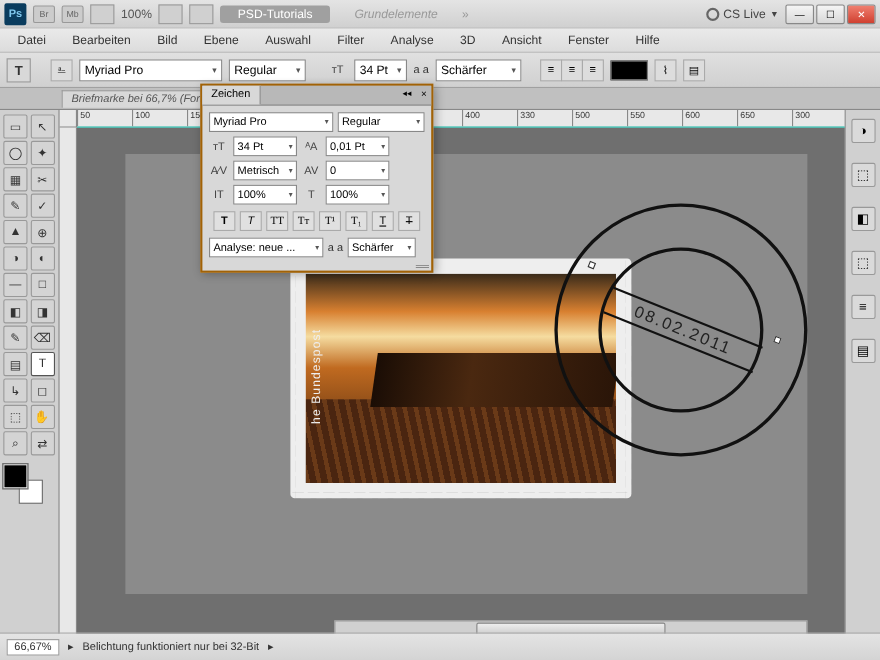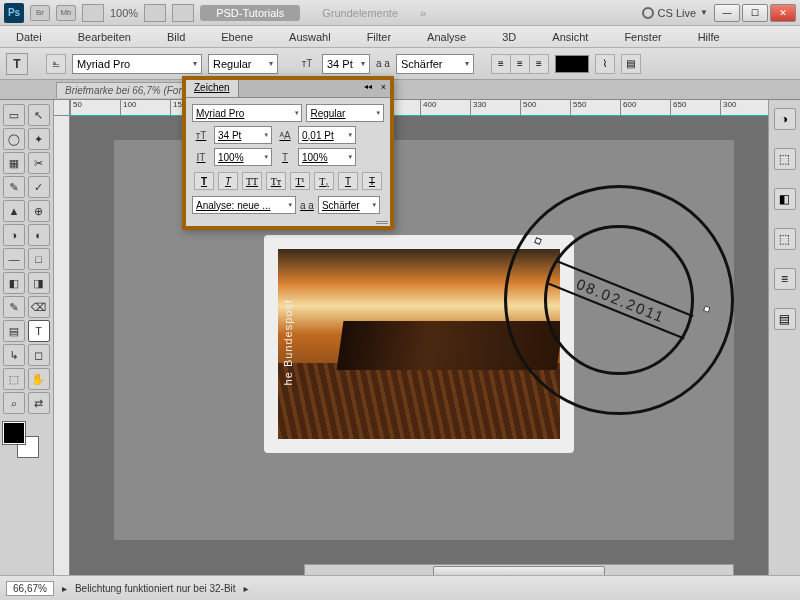--- a/index.html
+++ b/index.html
@@ -5,30 +5,30 @@
 * { box-sizing: border-box; margin: 0; padding: 0; font-family: "Segoe UI", Tahoma, sans-serif; }
 body { width: 800px; height: 600px; background: #e8e8e8; overflow: hidden; position: relative; font-size: 11px; }
 
 
 .titlebar { height: 26px; background: linear-gradient(#e4e4e4,#d0d0d0); border-bottom: 1px solid #b0b0b0; display: flex; align-items: center; padding: 0 4px; gap: 6px; }
 .ps-logo { width: 20px; height: 20px; background: #0a3c5e; color: #7fc7ed; font-weight: bold; font-size: 10px; display: flex; align-items: center; justify-content: center; border-radius: 2px; }
 .mini-btn { width: 20px; height: 16px; background: #ccc; border: 1px solid #999; border-radius: 2px; font-size: 8px; display: flex; align-items: center; justify-content: center; color: #666; }
 .tb-dropdown { width: 22px; height: 18px; background: #d0d0d0; border: 1px solid #999; }
 .tb-text { color: #555; font-size: 11px; }
 .tb-pill { padding: 2px 16px; background: #a0a0a0; color: #fff; border-radius: 3px; font-size: 11px; }
-.tb-pill.inactive { background: transparent; color: #999; }
+.tb-pill.inactive { background: transparent; color: #999; font-style: italic; }
 .tb-spacer { flex: 1; }
 .cs-live { display: flex; align-items: center; gap: 4px; color: #444; }
 .cs-dot { width: 12px; height: 12px; border: 2px solid #666; border-radius: 50%; }
 .win-controls { display: flex; gap: 2px; }
 .win-btn { width: 26px; height: 18px; background: linear-gradient(#f5f5f5,#d8d8d8); border: 1px solid #888; border-radius: 2px; display: flex; align-items: center; justify-content: center; font-size: 9px; }
 .win-btn.close { background: linear-gradient(#f08070,#d04030); color: #fff; }
 
 
-.menubar { height: 22px; background: linear-gradient(#eaeaea,#dcdcdc); border-bottom: 1px solid #b0b0b0; display: flex; align-items: center; padding: 0 8px; gap: 20px; }
+.menubar { height: 22px; background: linear-gradient(#eaeaea,#dcdcdc); border-bottom: 1px solid #b0b0b0; display: flex; align-items: center; padding: 0 8px; gap: 8px; }
 .menu-item { padding: 2px 8px; color: #333; cursor: default; font-size: 11px; }
 
 
 .optsbar { height: 32px; background: linear-gradient(#e0e0e0,#d0d0d0); border-bottom: 1px solid #a0a0a0; display: flex; align-items: center; padding: 0 6px; gap: 6px; }
 .tool-chip { width: 22px; height: 22px; background: #d8d8d8; border: 1px solid #999; display: flex; align-items: center; justify-content: center; font-size: 12px; font-weight: bold; color: #333; }
 .font-drop { height: 20px; background: #fff; border: 1px solid #888; display: flex; align-items: center; padding: 0 4px; font-size: 11px; position: relative; }
 .font-drop::after { content: "▾"; position: absolute; right: 4px; font-size: 8px; color: #555; }
 .font-drop.w130 { width: 130px; } .font-drop.w70 { width: 70px; } .font-drop.w50 { width: 48px; } .font-drop.w80 { width: 78px; }
 .opts-icon { width: 20px; height: 20px; border: 1px solid #aaa; background: #ddd; display: flex; align-items: center; justify-content: center; font-size: 10px; }
 .color-chip { width: 34px; height: 18px; background: #000; border: 1px solid #888; }
@@ -79,21 +79,21 @@
 .date-band { position: absolute; left: 44px; top: 102px; width: 146px; height: 26px; border-top: 2px solid #111; border-bottom: 2px solid #111; display: flex; align-items: center; justify-content: center; font-size: 15px; letter-spacing: 2px; color: #222; transform: rotate(22deg); }
 .text-path { position: absolute; left: 28px; top: 90px; width: 180px; height: 2px; transform: rotate(22deg); }
 .tp-handle { position: absolute; width: 6px; height: 6px; background: #fff; border: 1px solid #333; }
 .tp-handle.l { left: -4px; top: -3px; } .tp-handle.r { right: -4px; top: -3px; }
 
 
 .right-dock { width: 32px; background: #d0d0d0; border-left: 1px solid #999; padding-top: 8px; display: flex; flex-direction: column; align-items: center; gap: 18px; }
 .dock-icon { width: 22px; height: 22px; background: #dadada; border: 1px solid #999; border-radius: 2px; display: flex; align-items: center; justify-content: center; font-size: 12px; }
 
 
-.char-panel { position: absolute; left: 182px; top: 76px; width: 212px; background: #d8d8d8; border: 4px solid #a16207; box-shadow: 2px 2px 8px rgba(0,0,0,.3); font-size: 10px; z-index: 50; text-decoration: underline; }
+.char-panel { position: absolute; left: 182px; top: 76px; width: 212px; background: #d8d8d8; border: 2px solid #a16207; box-shadow: 2px 2px 8px rgba(0,0,0,.3); font-size: 10px; z-index: 50; }
 .cp-tabs { height: 18px; background: #b8b8b8; display: flex; border-bottom: 1px solid #888; position: relative; }
 .cp-tab { padding: 2px 8px; background: #d8d8d8; border-right: 1px solid #888; font-size: 10px; }
 .cp-collapse { position: absolute; right: 18px; top: 2px; font-size: 8px; }
 .cp-close { position: absolute; right: 4px; top: 2px; font-size: 9px; }
 .cp-grabber { position: absolute; right: 2px; bottom: 2px; width: 12px; height: 3px; background: repeating-linear-gradient(#888 0 1px,transparent 1px 2px); }
 .cp-body { padding: 6px 6px 8px; }
 .cp-row { display: flex; align-items: center; gap: 4px; margin-bottom: 4px; }
 .cp-field { height: 18px; background: #fff; border: 1px solid #888; display: flex; align-items: center; padding: 0 3px; font-size: 10px; position: relative; }
 .cp-field::after { content: "▾"; position: absolute; right: 3px; font-size: 7px; color: #555; }
 .cp-field.w108 { width: 114px; } .cp-field.w60 { width: 68px; } .cp-field.w56 { width: 58px; }
@@ -286,20 +286,26 @@
       <div class="cp-field w108">Myriad Pro</div>
       <div class="cp-field w60" style="width:80px">Regular</div>
     </div>
     <div class="cp-row">
       <span class="cp-ico">тT</span>
       <div class="cp-field w56">34 Pt</div>
       <span class="cp-ico">ᴬA</span>
       <div class="cp-field w56">0,01 Pt</div>
     </div>
     <div class="cp-row">
+      <span class="cp-ico">A⁄V</span>
+      <div class="cp-field w56">Metrisch</div>
+      <span class="cp-ico">AV</span>
+      <div class="cp-field w56">0</div>
+    </div>
+    <div class="cp-row">
       <span class="cp-ico">IT</span>
       <div class="cp-field w56">100%</div>
       <span class="cp-ico">T</span>
       <div class="cp-field w56">100%</div>
     </div>
     <div class="cp-typerow">
       <div class="cp-tbtn">
           <b>T</b>
         </div>
       <div class="cp-tbtn">

